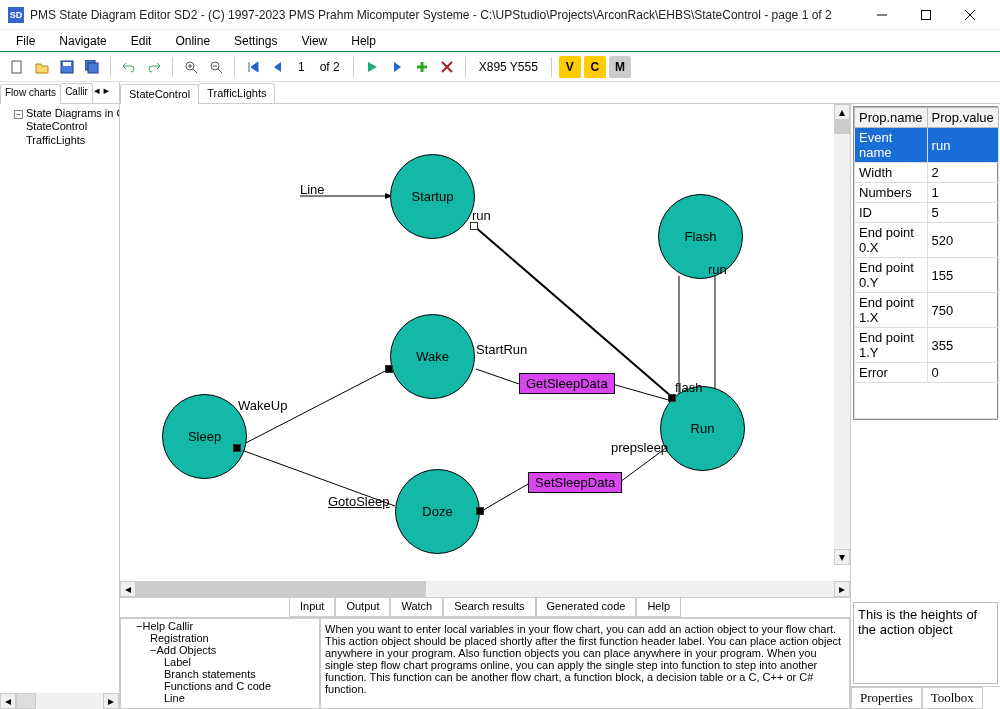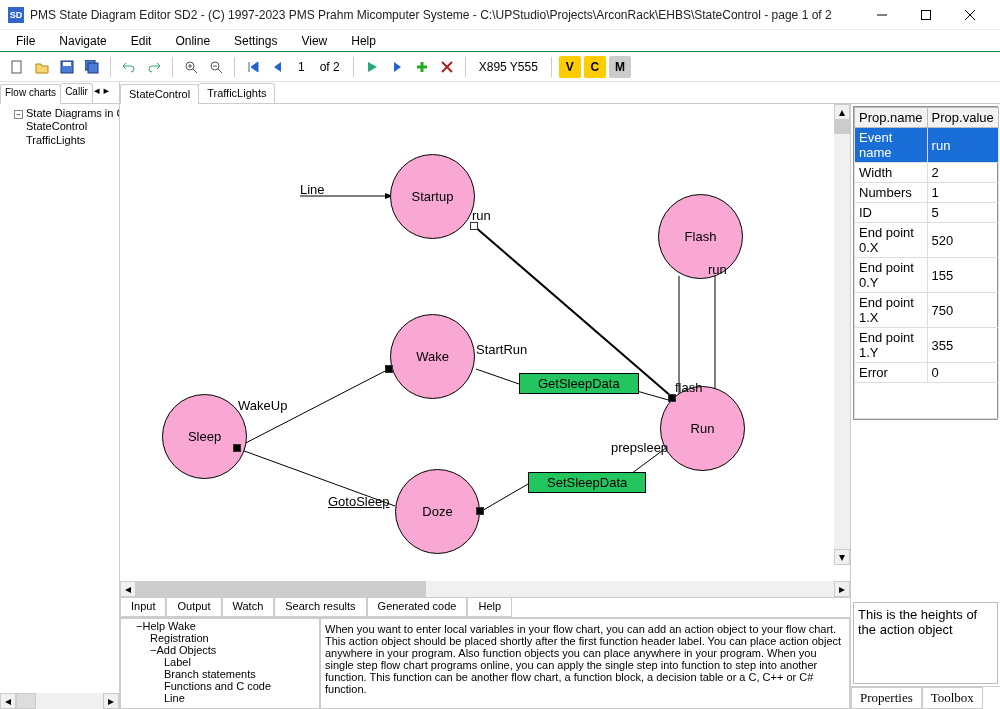--- a/index.html
+++ b/index.html
@@ -103,31 +103,31 @@
   flex-direction:column;
   overflow:hidden;
   position:relative;
 }
 .canvaswrap { flex:1; position:relative; background:#fff; overflow:hidden;}
 .canvas { position:absolute; left:0; top:0; }
 .state {
   position:absolute;
   border:1px solid #000;
   border-radius:50%;
-  background:#f9a8d4;
+  background:#14b8a6;
   display:flex;
   align-items:center;
   justify-content:center;
   font-size:13px;
 }
 .actionbox {
   position:absolute;
-  background:#22c55e;
+  background:#d946ef;
   border:1px solid #000;
-  padding:2px 18px;
+  padding:2px 6px;
   font-size:13px;
 }
 .edgetext {
   position:absolute;
   font-size:13px;
   background:transparent;
 }
 .handle { width:8px; height:8px; border:1px solid #333; background:#fff; position:absolute;}
 .handle.filled { background:#000;}
 
@@ -137,20 +137,21 @@
 .centerscroll-h .track { flex:1;}
 .centerscroll-v { position:absolute; top:0; right:0; width:16px; bottom:16px; background:#f0f0f0; display:flex; flex-direction:column;}
 .centerscroll-v .arrow { height:16px; border:1px solid #ccc; display:flex; align-items:center; justify-content:center;}
 .centerscroll-v .thumb { height:14px; border:1px solid #ccc; background:#ccc;}
 
 .bottomtabs {
   height:20px;
   border-top:1px solid #ccc;
   display:flex;
   font-size:11px;
+  justify-content:center;
 }
 .bottomtabs .btab { padding:2px 10px; border:1px solid #ccc; border-top:none; cursor:default;}
 .bottomtabs .btab.active { background:#fff;}
 .bottompanel {
   height:92px;
   display:flex;
   border-top:1px solid #ccc;
   font-size:11px;
 }
 .helptree { width:200px; border:1px solid #ccc; overflow:auto; padding:1px;}
@@ -423,21 +424,21 @@
       <div class="btab">Input</div>
       <div class="btab">Output</div>
       <div class="btab">Watch</div>
       <div class="btab">Search results</div>
       <div class="btab">Generated code</div>
       <div class="btab active">Help</div>
     </div>
     <div class="bottompanel">
       <div class="helptree">
         <ul>
-          <li><span class="toggle">−</span><span>Help Wake</span>
+          <li><span class="toggle">−</span><span>Help Callir</span>
             <ul>
               <li><span>Registration</span></li>
               <li><span class="toggle">−</span><span>Add Objects</span>
                 <ul>
                   <li><span>Label</span></li>
                   <li><span>Branch statements</span></li>
                   <li><span>Functions and C code</span></li>
                   <li><span>Line</span></li>
                 </ul>
               </li>

